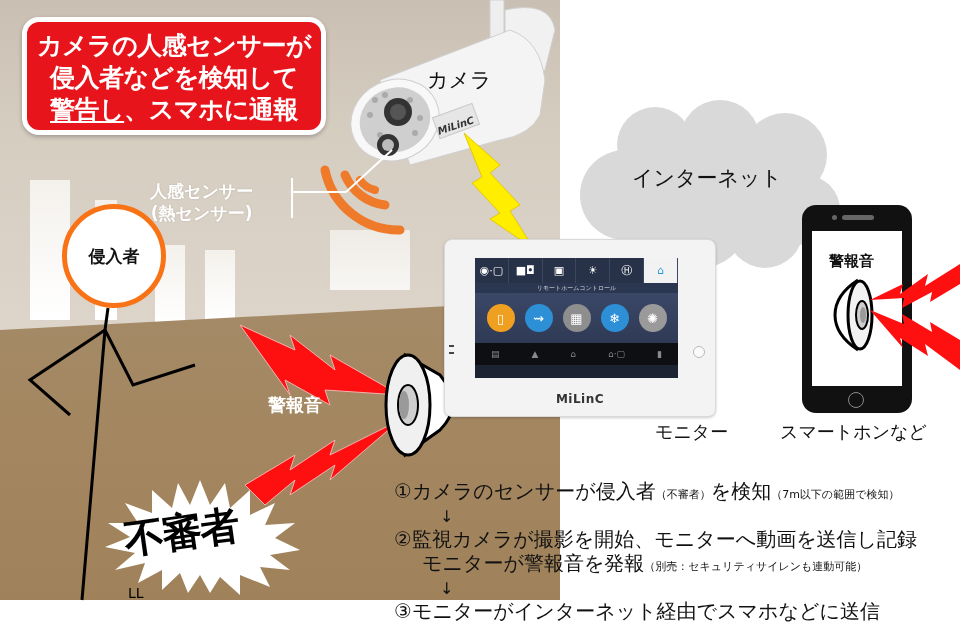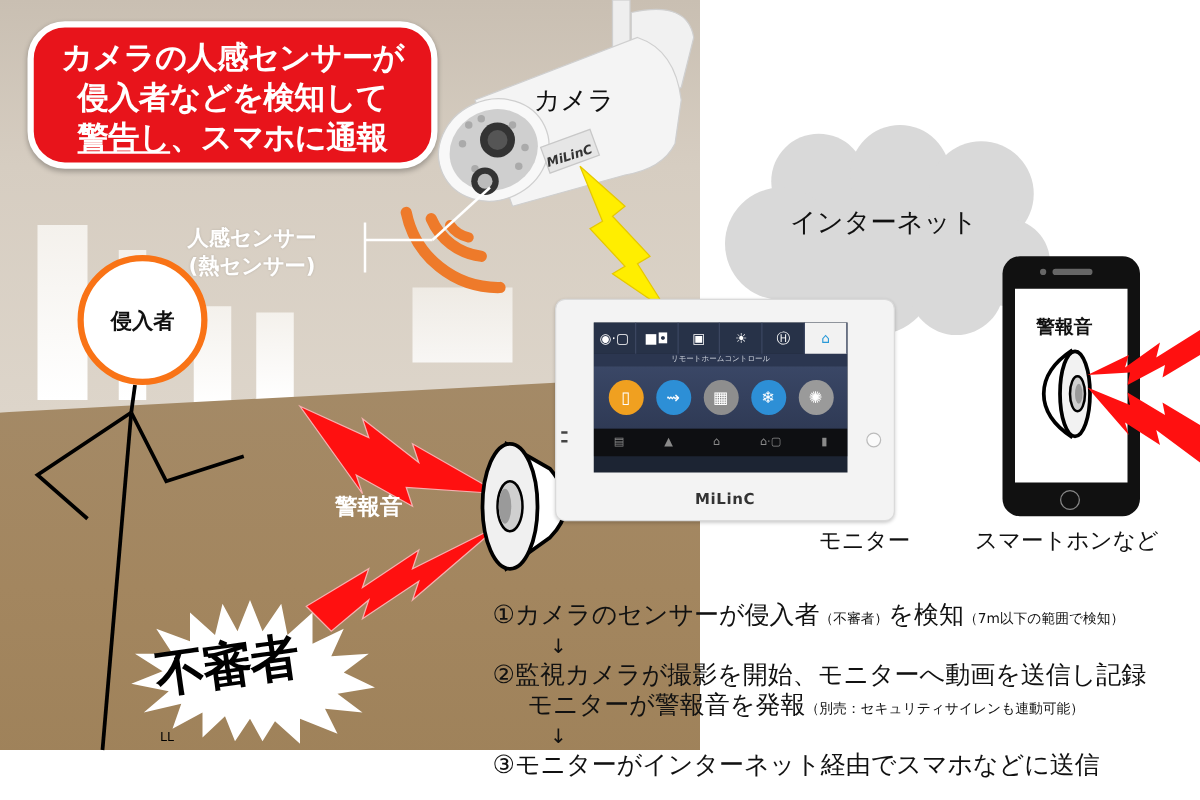--- a/index.html
+++ b/index.html
@@ -8,22 +8,22 @@
 
   .room { position: absolute; left: 0; top: 0; width: 560px; height: 640px; overflow: hidden; }
   .room-wall { position: absolute; left: 0; top: 0; width: 560px; height: 330px;
     background: linear-gradient(180deg, #c9bfb2 0%, #d6cdc1 40%, #ddd5ca 100%); }
   .room-window { position: absolute; background: linear-gradient(180deg,#f4f1ec,#ffffff); }
   .room-floor { position: absolute; left: 0; top: 300px; width: 560px; height: 340px;
     background: linear-gradient(180deg, #a48a67 0%, #a3865f 50%, #9e8159 100%);
     clip-path: polygon(0 30px, 560px 0, 560px 340px, 0 340px); }
   .room-bottom-white { position:absolute; left:0; top:600px; width:560px; height:40px; background:#ffffff; }
 
-  .headline { position: absolute; left: 22px; top: 17px; width: 328px; height: 118px;
-    background: #e8141b; border: 5px solid #ffffff; border-radius: 30px;
+  .headline { position: absolute; left: 22px; top: 17px; width: 304px; height: 118px;
+    background: #e8141b; border: 5px solid #ffffff; border-radius: 17px;
     box-shadow: 0 2px 4px rgba(0,0,0,0.25);
     color: #ffffff; font-weight: bold; font-size: 25px; line-height: 32px;
     text-align: center; padding-top: 8px; letter-spacing: -0.5px; }
   .headline .line { display:block; white-space: nowrap; }
   .headline .u { text-decoration: underline; text-underline-offset: 3px; }
 
   .camera { position:absolute; left:340px; top:0; width:220px; height:180px; }
   .camera-label { position:absolute; left:427px; top:66px; font-size:21px; color:#111; }
 
   .sensor-label { position:absolute; left:150px; top:180px; color:#ffffff; font-weight:bold;
@@ -161,21 +161,21 @@
   <path d="M25 5 Q10 50 25 105 L60 80 Q85 55 60 25 Z" fill="#ffffff" stroke="#000" stroke-width="3"></path>
   <ellipse cx="28" cy="55" rx="22" ry="50" fill="#f0f0f0" stroke="#000" stroke-width="3"></ellipse>
   <ellipse cx="28" cy="55" rx="10" ry="20" fill="#cfcfcf" stroke="#000" stroke-width="2"></ellipse>
   <ellipse cx="24" cy="55" rx="5" ry="14" fill="#9a9a9a"></ellipse>
 </svg>
 
 <svg class="suspect" width="200" height="120" viewBox="0 0 200 120">
   <polygon fill="#ffffff" points="100,5 110,30 125,8 130,33 150,15 150,40 175,28 165,50 195,48 175,63 200,75 170,80 190,95 160,92 170,112 140,100 140,120 120,102 110,118 100,100 88,118 80,98 62,115 62,95 38,108 45,88 15,95 35,78 5,72 30,62 8,48 38,48 25,28 52,38 52,15 72,33 78,8 90,30"></polygon>
 </svg>
 <div class="suspect-text">不審者</div>
-<div style="position:absolute;left:128px;top:585px;font-size:10px;color:#000;">LL</div>
+<div style="position:absolute;left:128px;top:585px;font-size:14px;color:#000;">LL</div>
 
 <svg class="cloud" width="260" height="170" viewBox="0 0 260 170">
   <g fill="#d9d9d9">
     <circle cx="75" cy="45" r="38"></circle>
     <circle cx="140" cy="40" r="40"></circle>
     <circle cx="205" cy="55" r="42"></circle>
     <circle cx="45" cy="95" r="45"></circle>
     <circle cx="225" cy="110" r="35"></circle>
     <circle cx="120" cy="120" r="48"></circle>
     <circle cx="185" cy="130" r="38"></circle>

